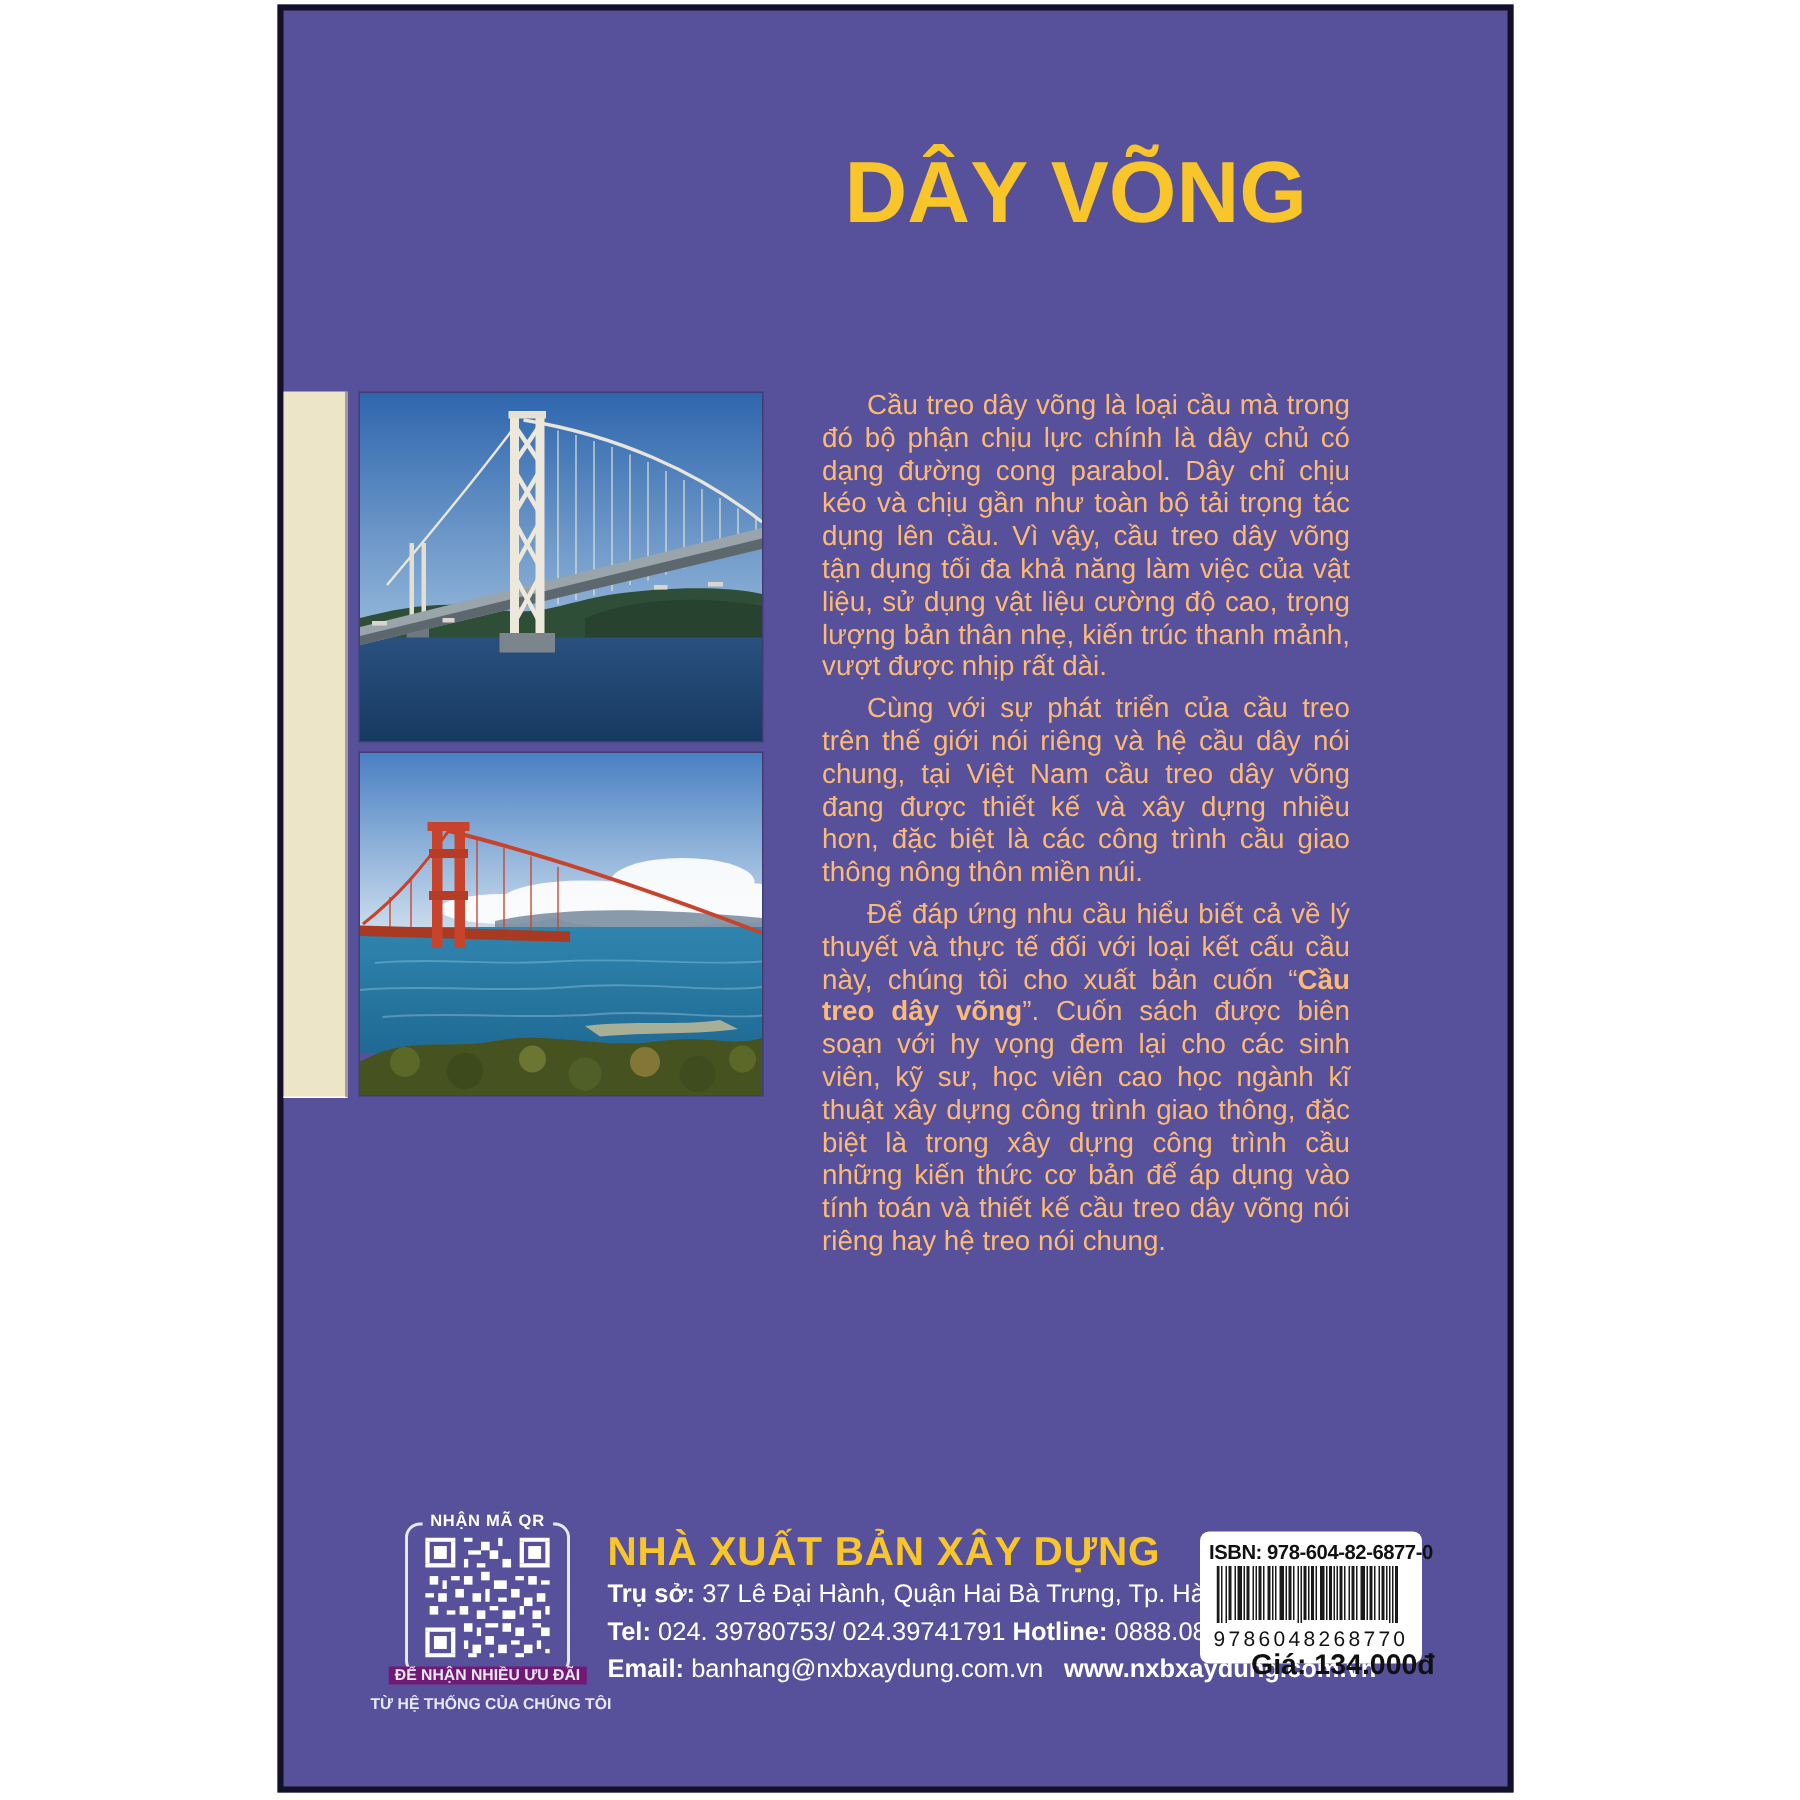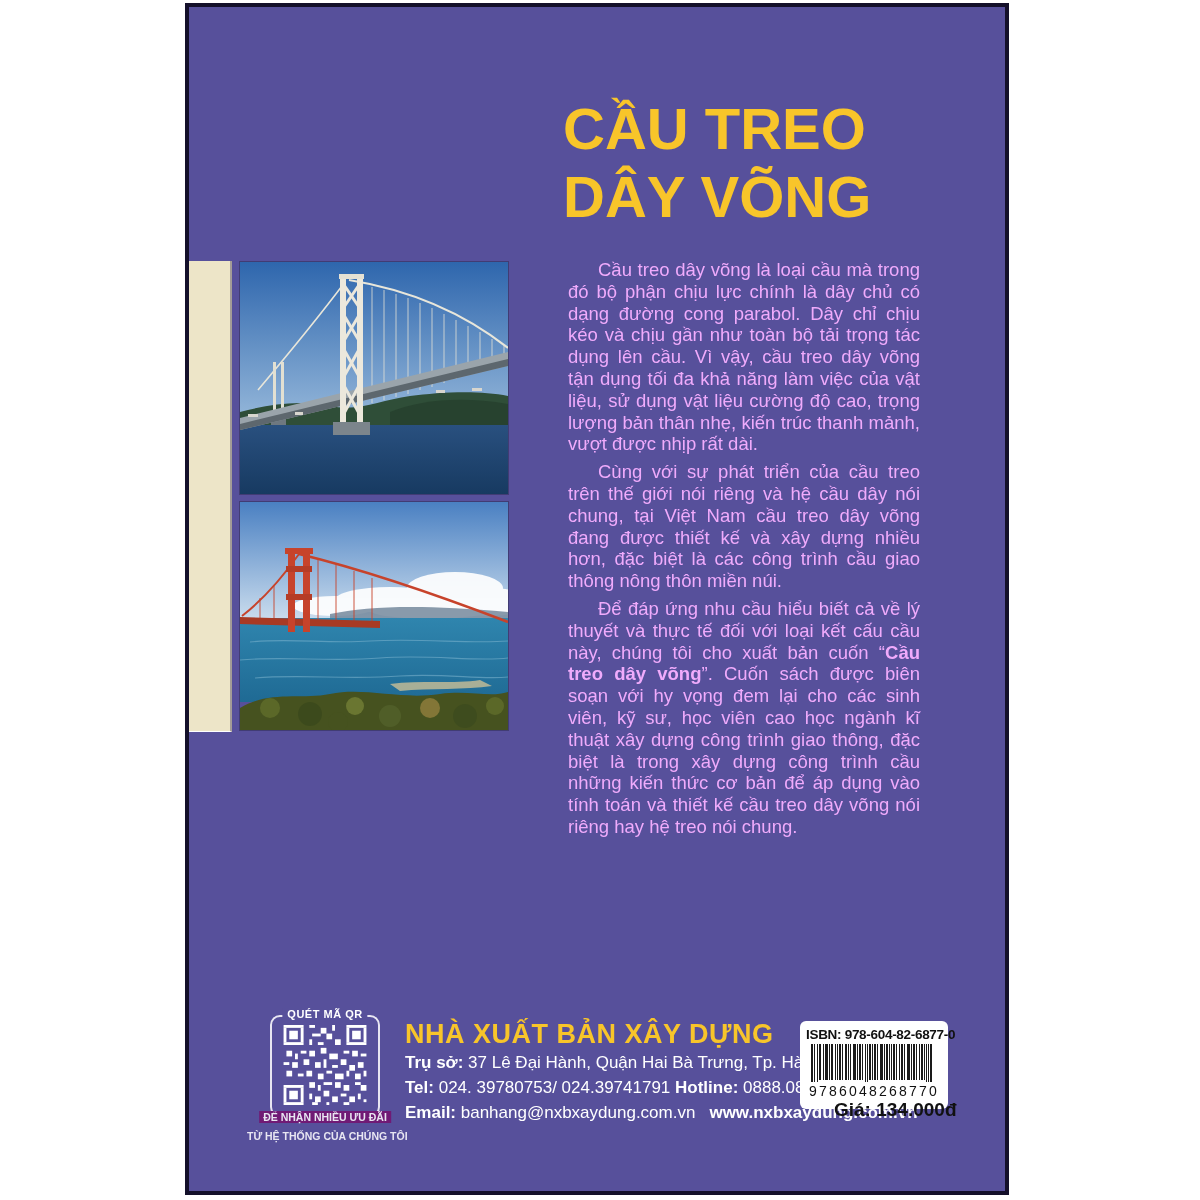--- a/index.html
+++ b/index.html
@@ -5,21 +5,21 @@
   html,body{margin:0;padding:0;}
   body{width:1200px;height:1200px;background:#ffffff;font-family:"Liberation Sans",sans-serif;position:relative;overflow:hidden;}
   .page{position:absolute;inset:0;background:#ffffff;}
   .cover{position:absolute;left:185px;top:3px;width:824px;height:1192px;background:#57509b;border:4px solid #14102a;box-sizing:border-box;}
   .spine-strip{position:absolute;left:0px;top:254px;width:41px;height:470px;background:#ede5c8;border-right:2px solid rgba(30,20,60,.35);border-bottom:1px solid #fff;}
   .photo{position:absolute;left:51px;width:268px;overflow:hidden;box-shadow:0 0 0 1px rgba(0,0,0,.25);}
   .photo svg{display:block;}
   .photo1{top:255px;height:232px;}
   .photo2{top:495px;height:228px;}
   .title{position:absolute;left:374px;top:88px;width:440px;color:#f8c52a;font-weight:bold;font-size:58px;line-height:68px;letter-spacing:0px;}
-  .body-text{position:absolute;left:379px;top:252px;width:352px;color:#f0abfc;font-size:18.5px;line-height:21.8px;text-align:justify;}
+  .body-text{position:absolute;left:359px;top:252px;width:352px;color:#fdba74;font-size:18.5px;line-height:21.8px;text-align:justify;}
   .body-text p{margin:0 0 6px 0;text-indent:30px;}
   .body-text .b{font-weight:bold;}
   .qr-block{position:absolute;left:58px;top:1000px;width:156px;color:#fff;text-align:center;}
   .qr-frame{position:relative;margin:8px auto 0 auto;width:110px;height:102px;border:2px solid #e8e6f2;border-radius:10px;box-sizing:border-box;}
   .qr-top-label{position:absolute;top:-9px;left:50%;transform:translateX(-50%);background:#57509b;padding:0 5px;font-size:11px;font-weight:bold;letter-spacing:.5px;white-space:nowrap;color:#fff;}
   .qr-bottom-label1{position:absolute;bottom:-8px;left:50%;transform:translateX(-50%);background:#701a75;padding:0 4px;font-size:10.5px;font-weight:bold;white-space:nowrap;color:#e8e6f2;}
   .qr-bottom-label2{margin-top:13px;font-size:10.5px;font-weight:bold;color:#e8e6f2;white-space:nowrap;}
   .qr-code{position:absolute;left:11px;top:8px;}
   .publisher{position:absolute;left:216px;top:1012px;width:400px;color:#fff;}
   .publisher .name{color:#f8c52a;font-size:27px;font-weight:bold;letter-spacing:.5px;white-space:nowrap;}
@@ -164,33 +164,32 @@
           <circle cx="190" cy="206" r="10" fill="#8a7a3a"></circle>
             <circle cx="225" cy="214" r="12" fill="#3e4c1e"></circle>
           <circle cx="255" cy="204" r="9" fill="#5e6b2a"></circle>
             <circle cx="98" cy="220" r="10" fill="#46521f"></circle>
         </g>
         <path d="M150 182 C180 178 215 182 240 178 L252 184 C225 188 190 186 160 189 Z" fill="#cabf96" opacity="0.8"></path>
       </svg>
     </div>
 
     <div class="title">
-      <div>CẦU TREO</div>
       <div>DÂY VÕNG</div>
     </div>
 
     <div class="body-text">
       <p>Cầu treo dây võng là loại cầu mà trong đó bộ phận chịu lực chính là dây chủ có dạng đường cong parabol. Dây chỉ chịu kéo và chịu gần như toàn bộ tải trọng tác dụng lên cầu. Vì vậy, cầu treo dây võng tận dụng tối đa khả năng làm việc của vật liệu, sử dụng vật liệu cường độ cao, trọng lượng bản thân nhẹ, kiến trúc thanh mảnh, vượt được nhịp rất dài.</p>
       <p>Cùng với sự phát triển của cầu treo trên thế giới nói riêng và hệ cầu dây nói chung, tại Việt Nam cầu treo dây võng đang được thiết kế và xây dựng nhiều hơn, đặc biệt là các công trình cầu giao thông nông thôn miền núi.</p>
       <p><span>Để đáp ứng nhu cầu hiểu biết cả về lý thuyết và thực tế đối với loại kết cấu cầu này, chúng tôi cho xuất bản cuốn “</span><span class="b">Cầu treo dây võng</span><span>”. Cuốn sách được biên soạn với hy vọng đem lại cho các sinh viên, kỹ sư, học viên cao học ngành kĩ thuật xây dựng công trình giao thông, đặc biệt là trong xây dựng công trình cầu những kiến thức cơ bản để áp dụng vào tính toán và thiết kế cầu treo dây võng nói riêng hay hệ treo nói chung.</span></p>
     </div>
 
     <div class="qr-block">
       <div class="qr-frame">
-        <div class="qr-top-label">QUÉT MÃ QR</div>
+        <div class="qr-top-label">NHẬN MÃ QR</div>
         <svg class="qr-code" width="84" height="80" viewBox="0 0 29 28" fill="#ffffff">
           <rect x="0" y="0" width="7" height="1"></rect>
             <rect x="0" y="6" width="7" height="1"></rect>
             <rect x="0" y="1" width="1" height="5"></rect>
             <rect x="6" y="1" width="1" height="5"></rect>
             <rect x="2" y="2" width="3" height="3"></rect>
           <rect x="22" y="0" width="7" height="1"></rect>
             <rect x="22" y="6" width="7" height="1"></rect>
             <rect x="22" y="1" width="1" height="5"></rect>
             <rect x="28" y="1" width="1" height="5"></rect>

